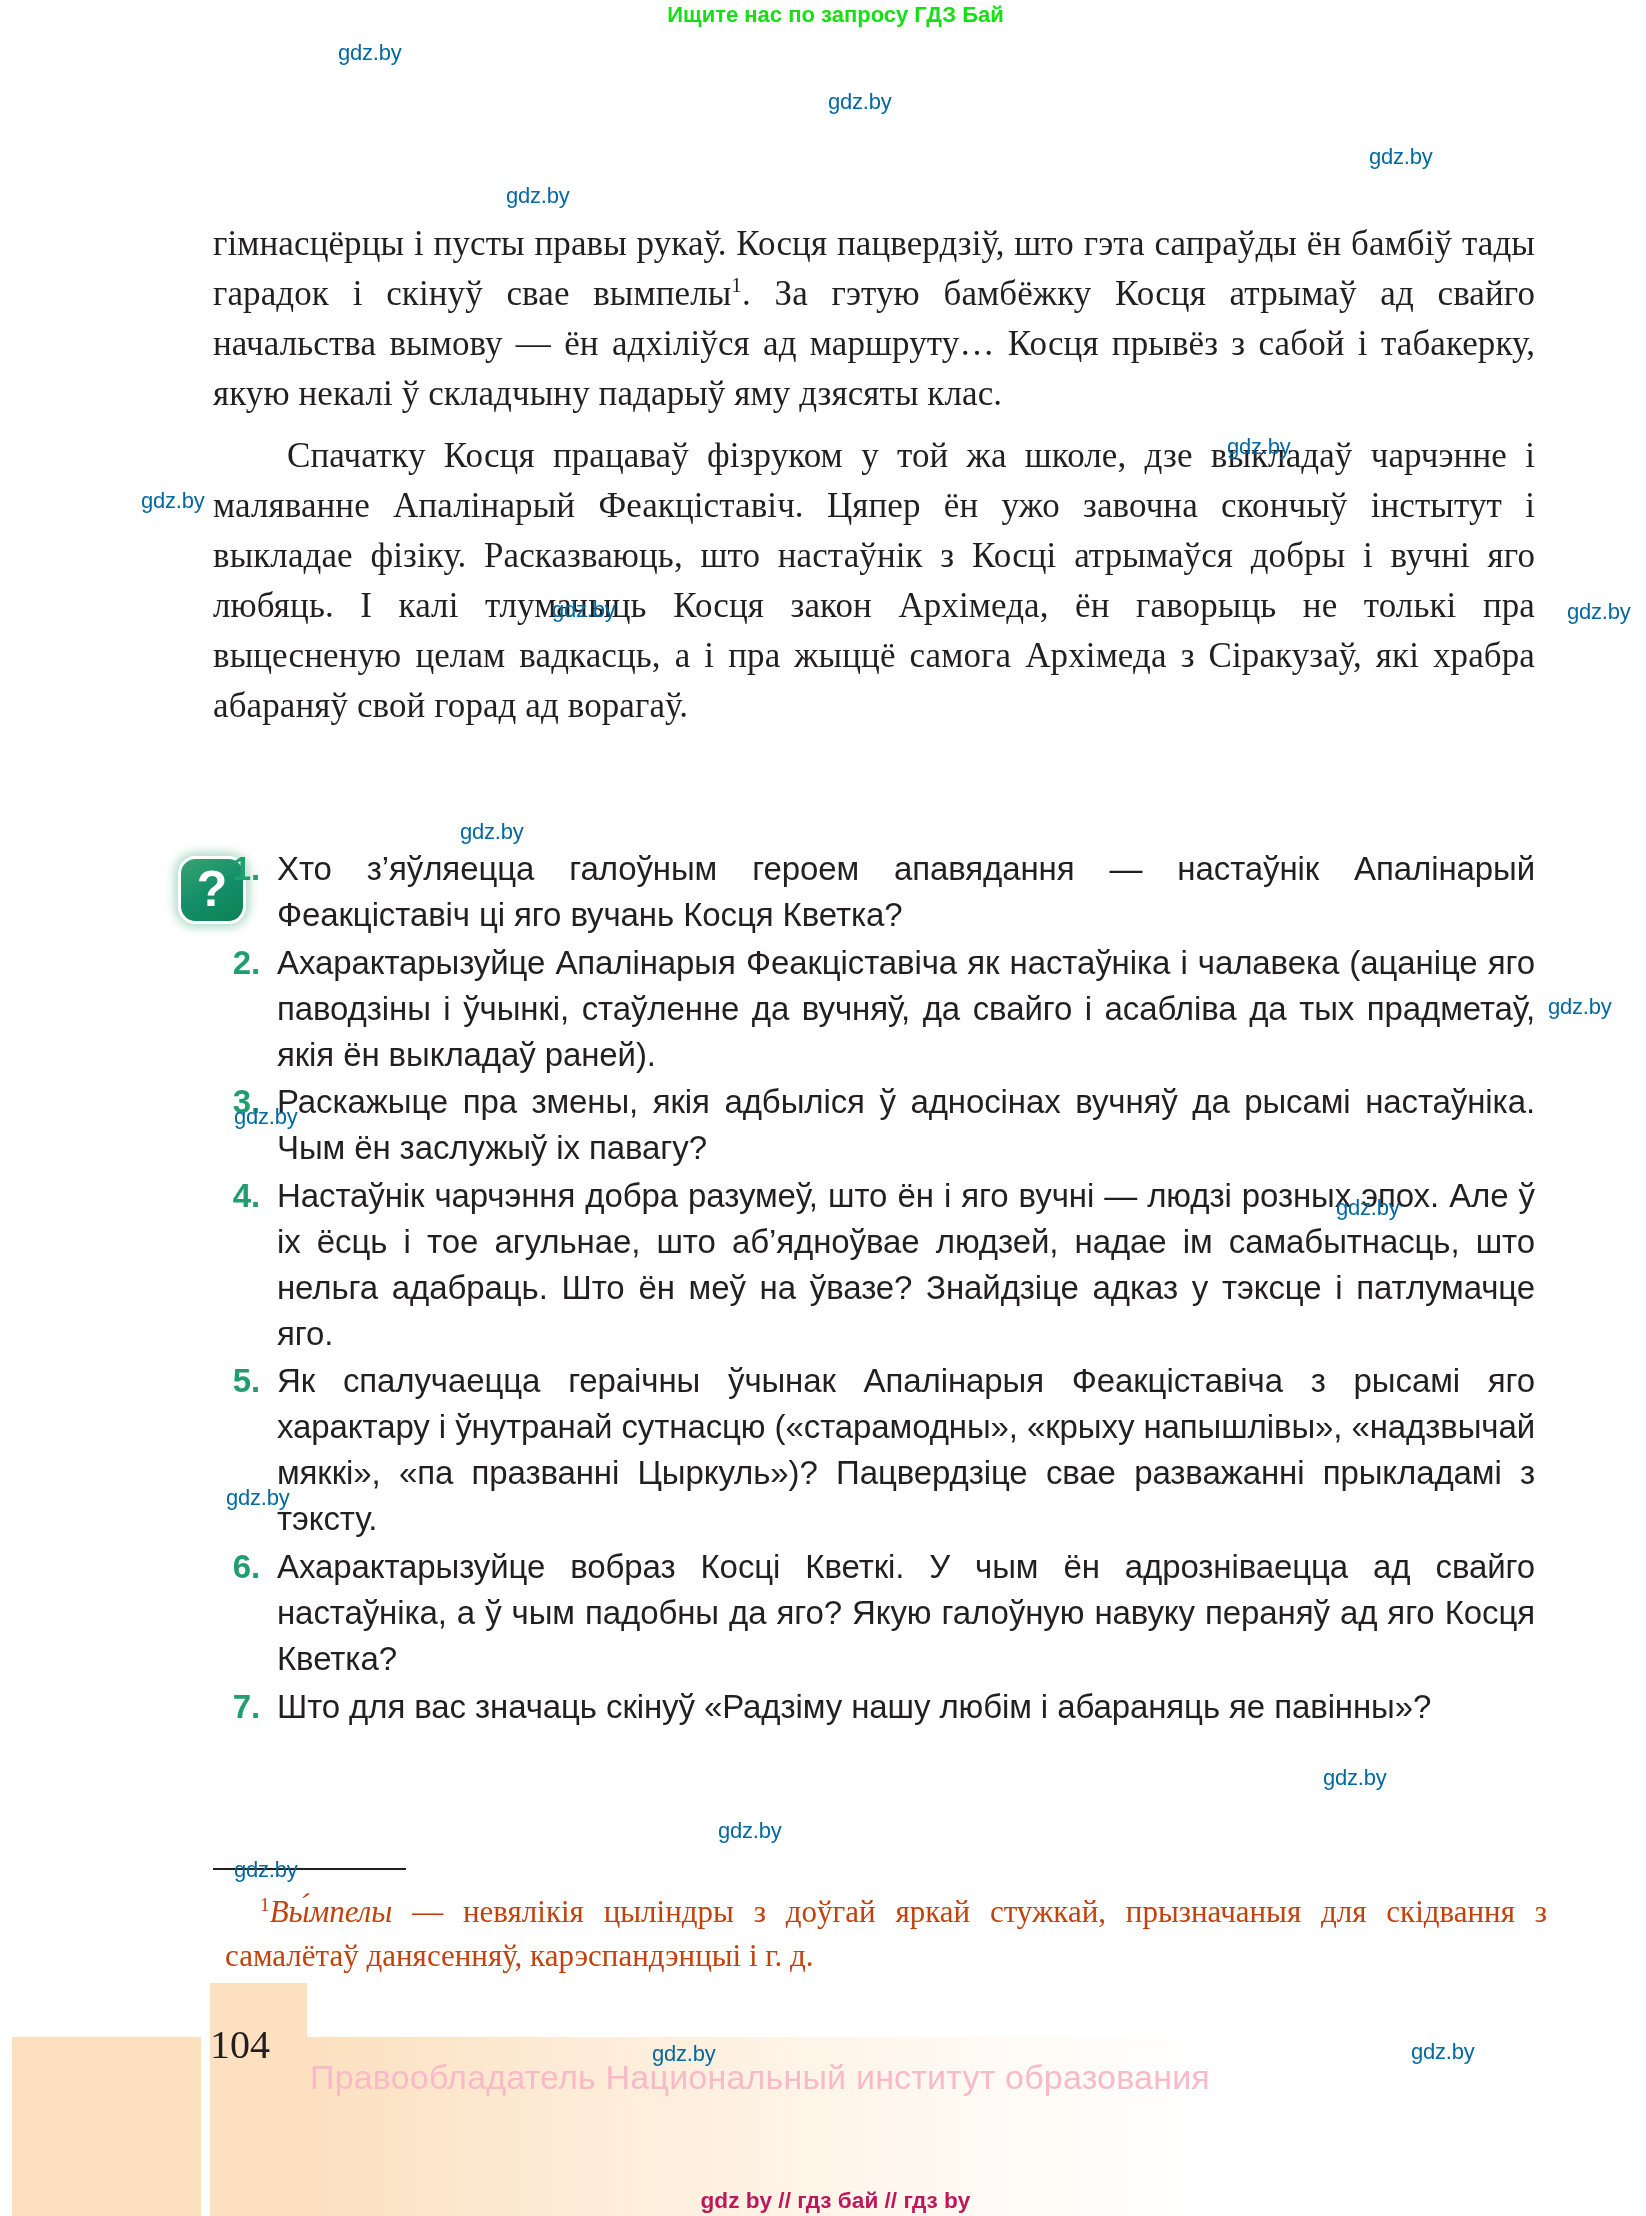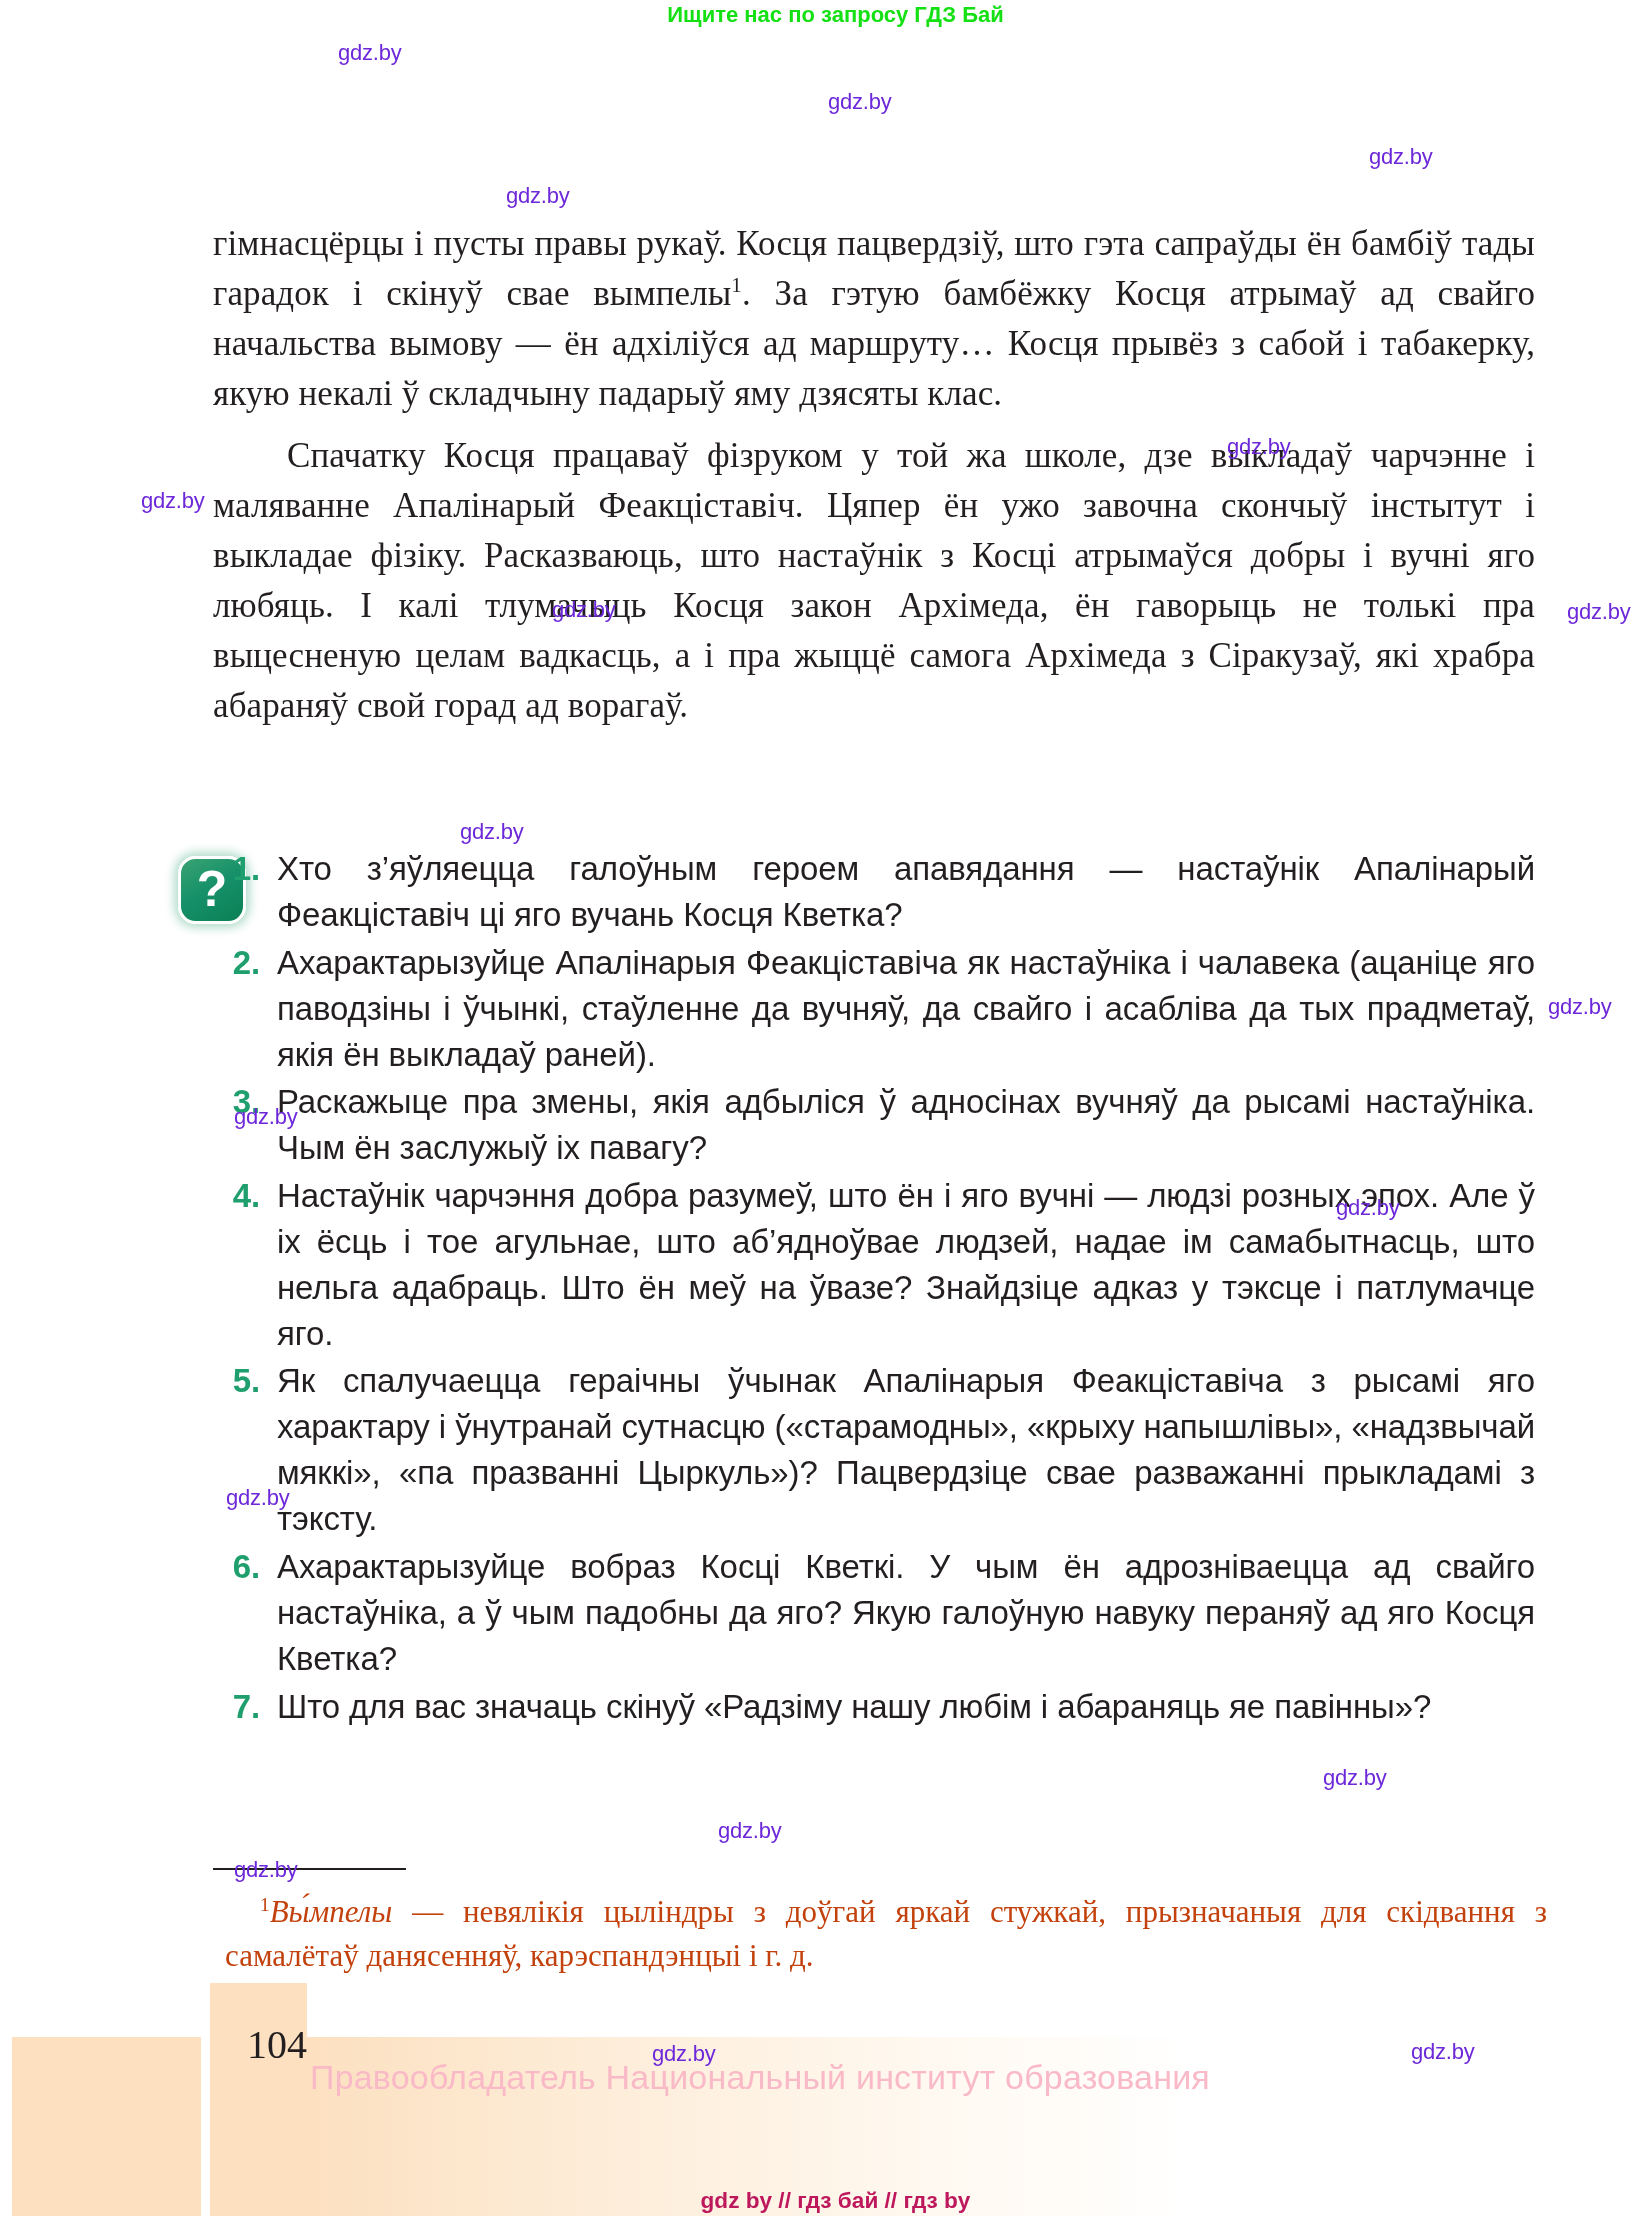--- a/index.html
+++ b/index.html
@@ -29,21 +29,21 @@
     color: #14e014;
     letter-spacing: 0px;
     white-space: nowrap;
   }
 
   
   .wm {
     position: absolute;
     font-family: "Liberation Sans", sans-serif;
     font-size: 22px;
-    color: #6d28d9;
+    color: #0369a1;
     white-space: nowrap;
     font-weight: 400;
     letter-spacing: -0.2px;
   }
 
   
   .page {
     position: absolute;
     left: 12px;
     top: 0;
@@ -191,21 +191,21 @@
     top: 2037px;
     width: 887px;
     height: 179px;
     background: linear-gradient(90deg, #fce0c0 0%, #fdebd5 28%, #fff8ef 68%, #ffffff 100%);
   }
   .pagenum {
     position: absolute;
     left: 198px;
     top: 2021px;
     width: 97px;
-    text-align: right;
+    text-align: left;
     font-family: "Liberation Serif", serif;
     font-size: 40px;
     color: #231f20;
   }
   .copyright {
     position: absolute;
     left: 298px;
     top: 2058px;
     font-family: "Liberation Sans", sans-serif;
     font-size: 34px;

